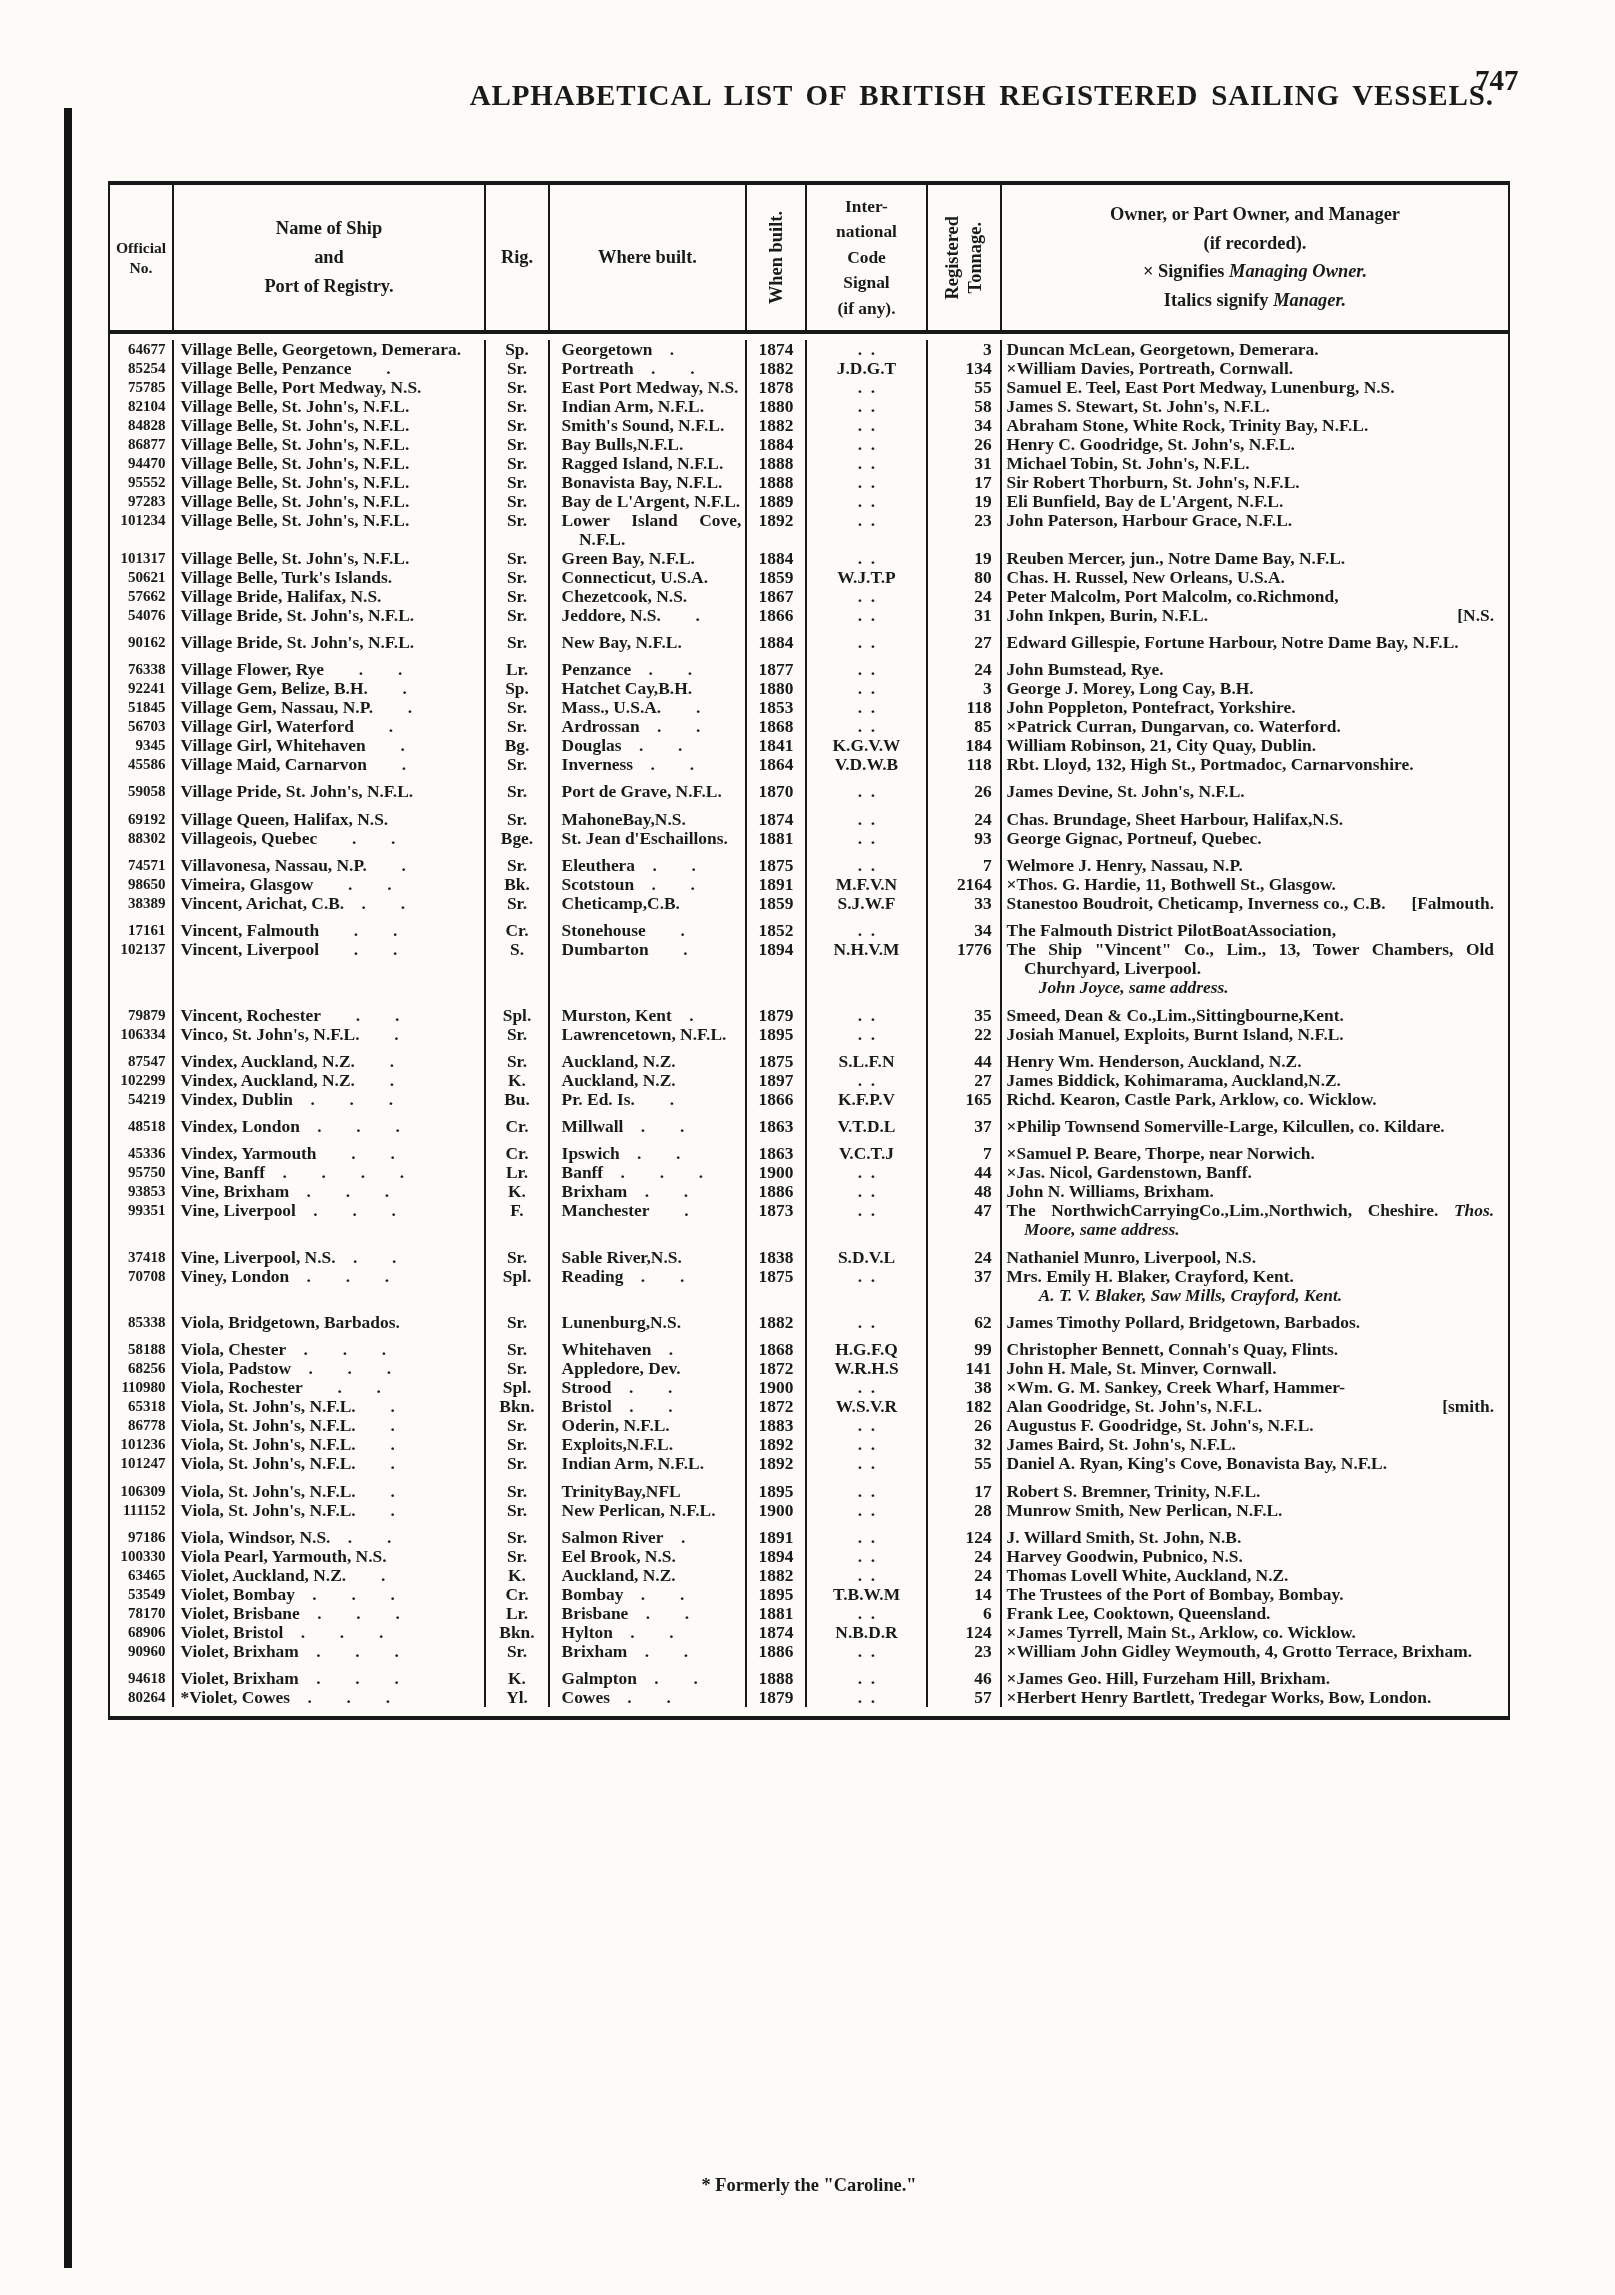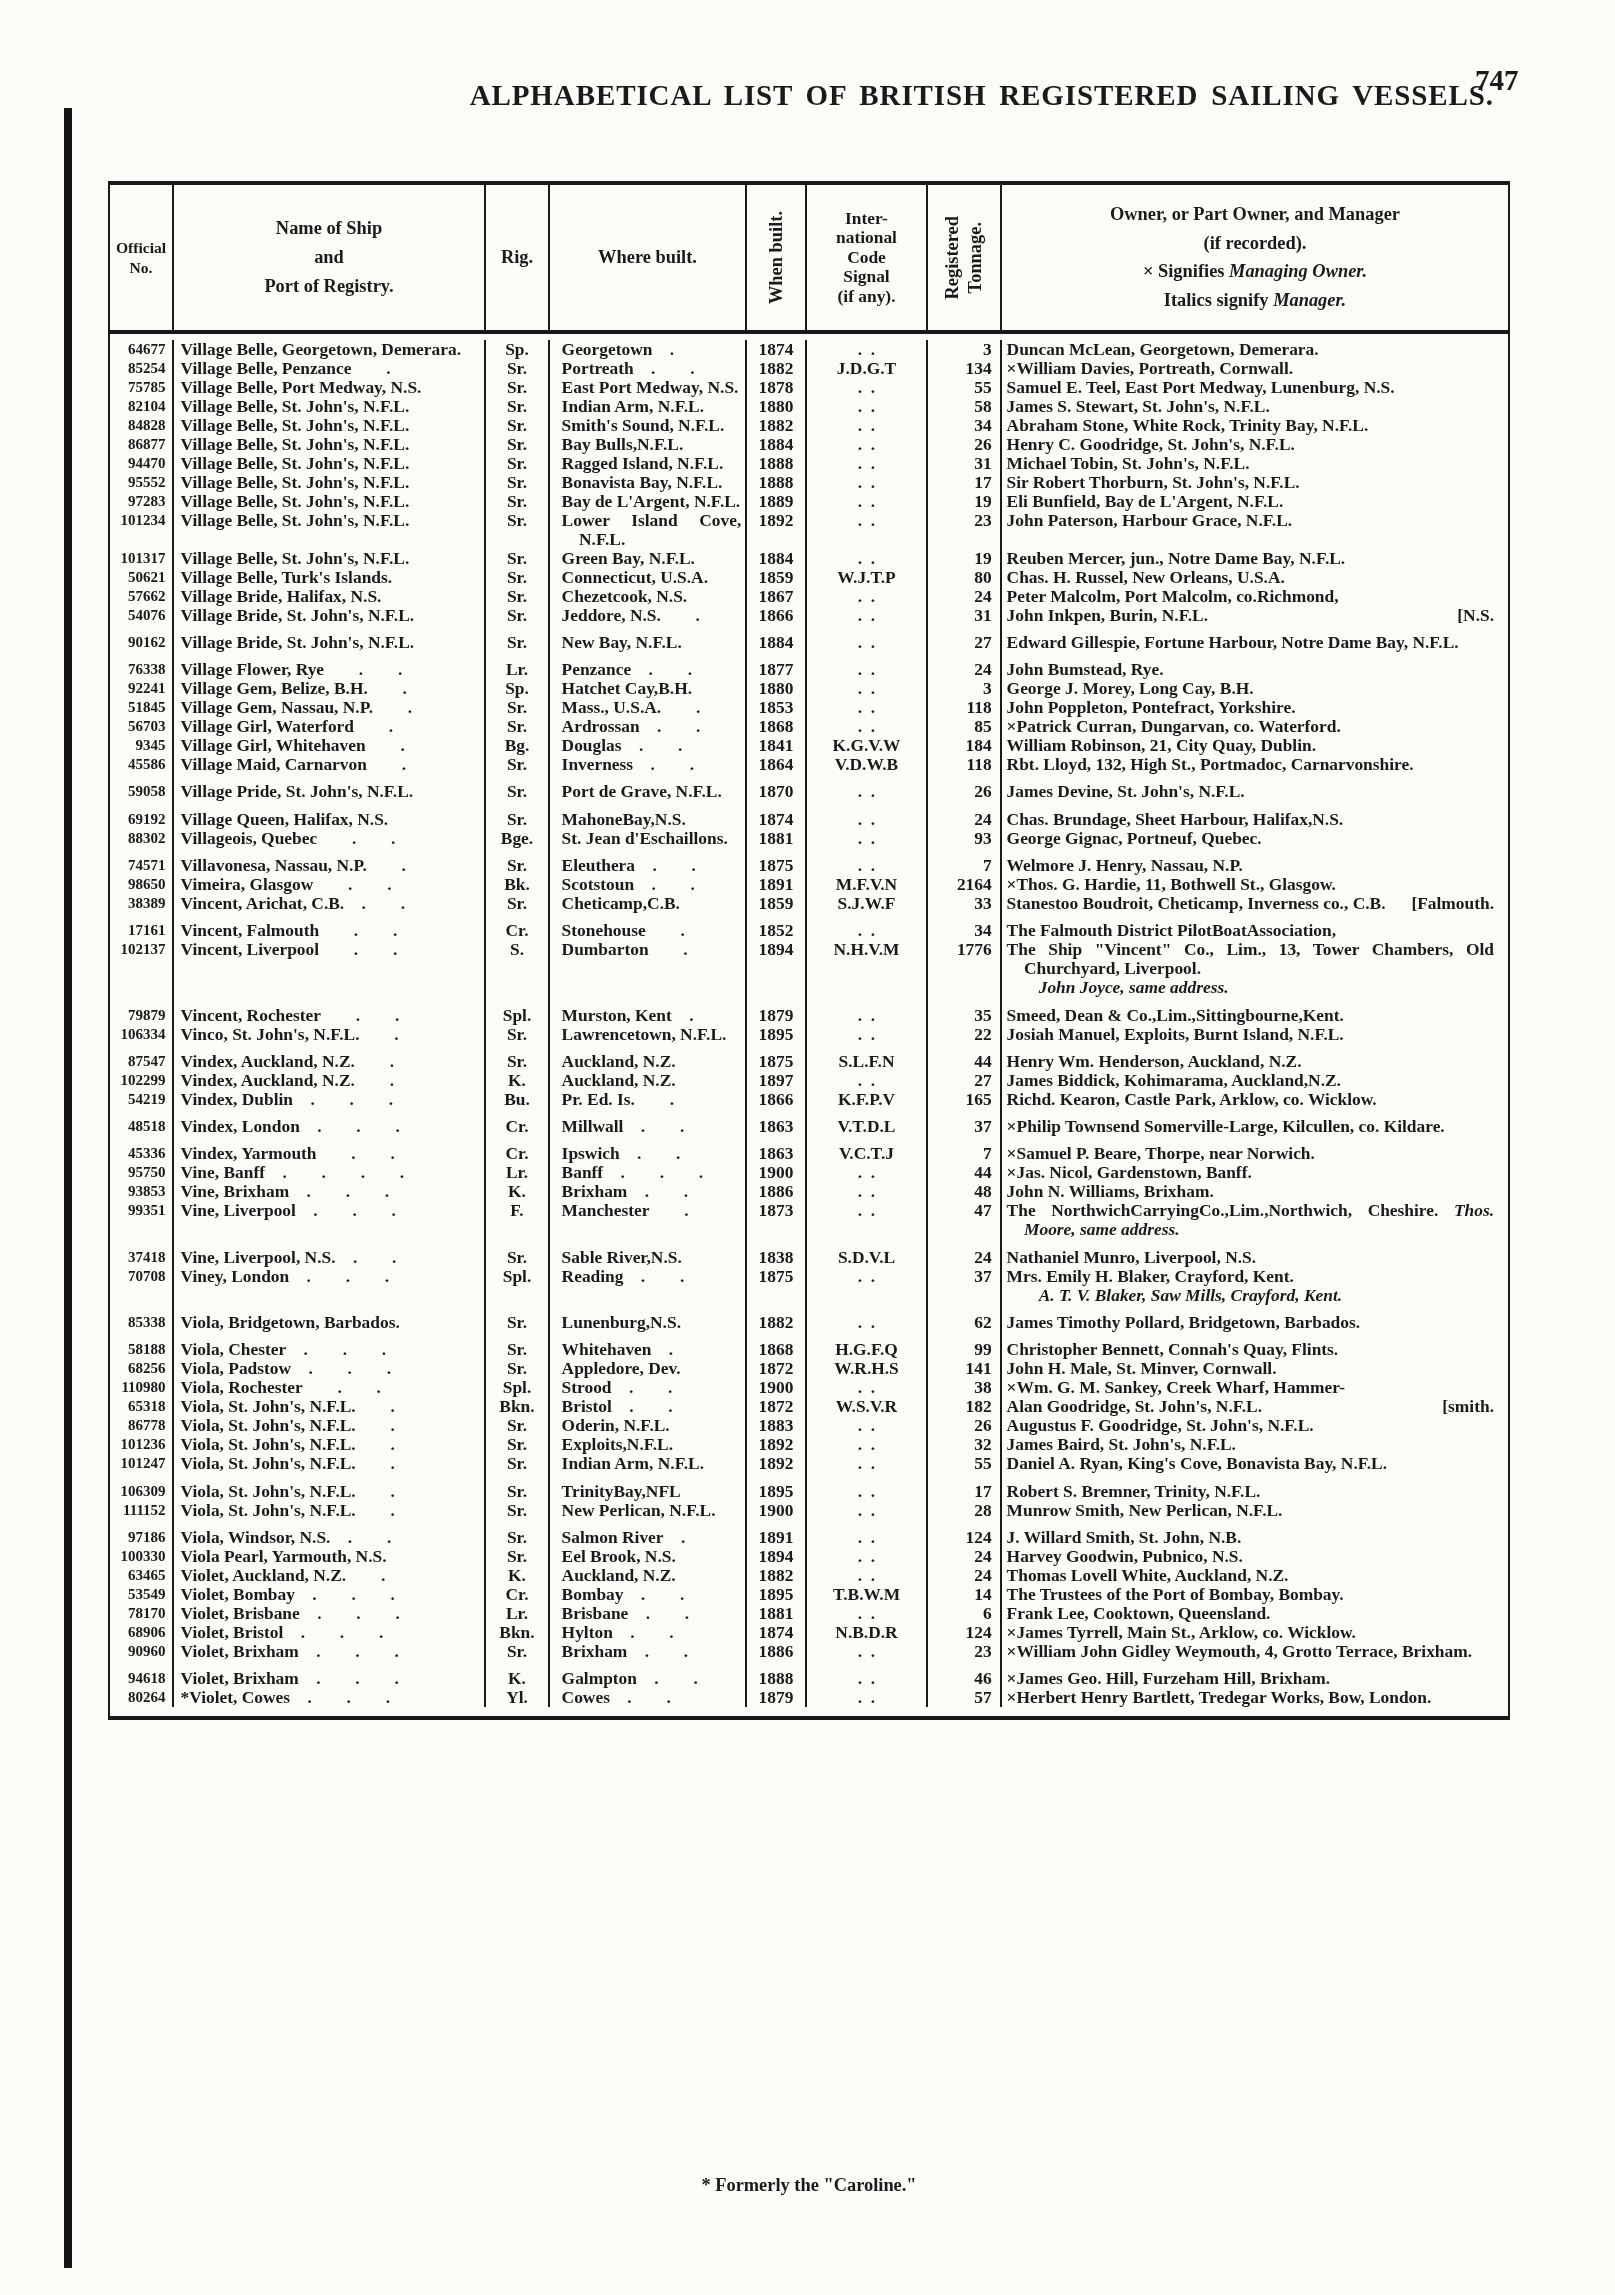--- a/index.html
+++ b/index.html
@@ -14,21 +14,21 @@
                border:2.8px solid #191919;border-top-width:4.6px;border-bottom-width:4.6px;box-sizing:border-box;}
   .thead,.tr{display:grid;grid-template-columns:64px 312px 64px 197px 60px 121px 74px 1fr;}
   .thead{border-bottom:4.6px solid #191919;height:145px;}
   .th{border-right:2.3px solid #191919;display:flex;flex-direction:column;align-items:center;justify-content:center;
       text-align:center;font-weight:bold;font-size:18.4px;line-height:1.25;padding:3.7px 1.8px;box-sizing:border-box;}
   .th:last-child{border-right:none;}
   .th.small{font-size:15.6px;}
   .th .sp{margin:6.4px 0 0 0;}
   .vertpair{display:flex;flex-direction:row;gap:0.9px;align-items:center;justify-content:center;}
   .vert{writing-mode:vertical-rl;transform:rotate(180deg);white-space:nowrap;font-weight:bold;font-size:18.4px;}
-  .code-lines{line-height:1.12;font-size:17.4px;}
+  .code-lines{line-height:1.12;font-size:17.4px;gap:6px;}
   .owner-head-line{margin:2.8px 0;}
   .tbody{padding-top:5.5px;padding-bottom:9.2px;}
   .tr.gap > .td{padding-top:8.3px;}
   .td{border-right:2.3px solid #191919;font-weight:bold;font-size:17.4px;line-height:19px;
       padding:0 1.8px;box-sizing:border-box;overflow:hidden;}
   .td:last-child{border-right:none;}
   .td.no{text-align:right;padding-right:6.4px;font-size:15px;}
   .td.name,.td.built,.td.owner{padding-left:24px;text-indent:-17.4px;text-align:justify;}
   .td.built{padding-left:29px;padding-right:3.7px;}
   .td.name{padding-right:5.5px;}

